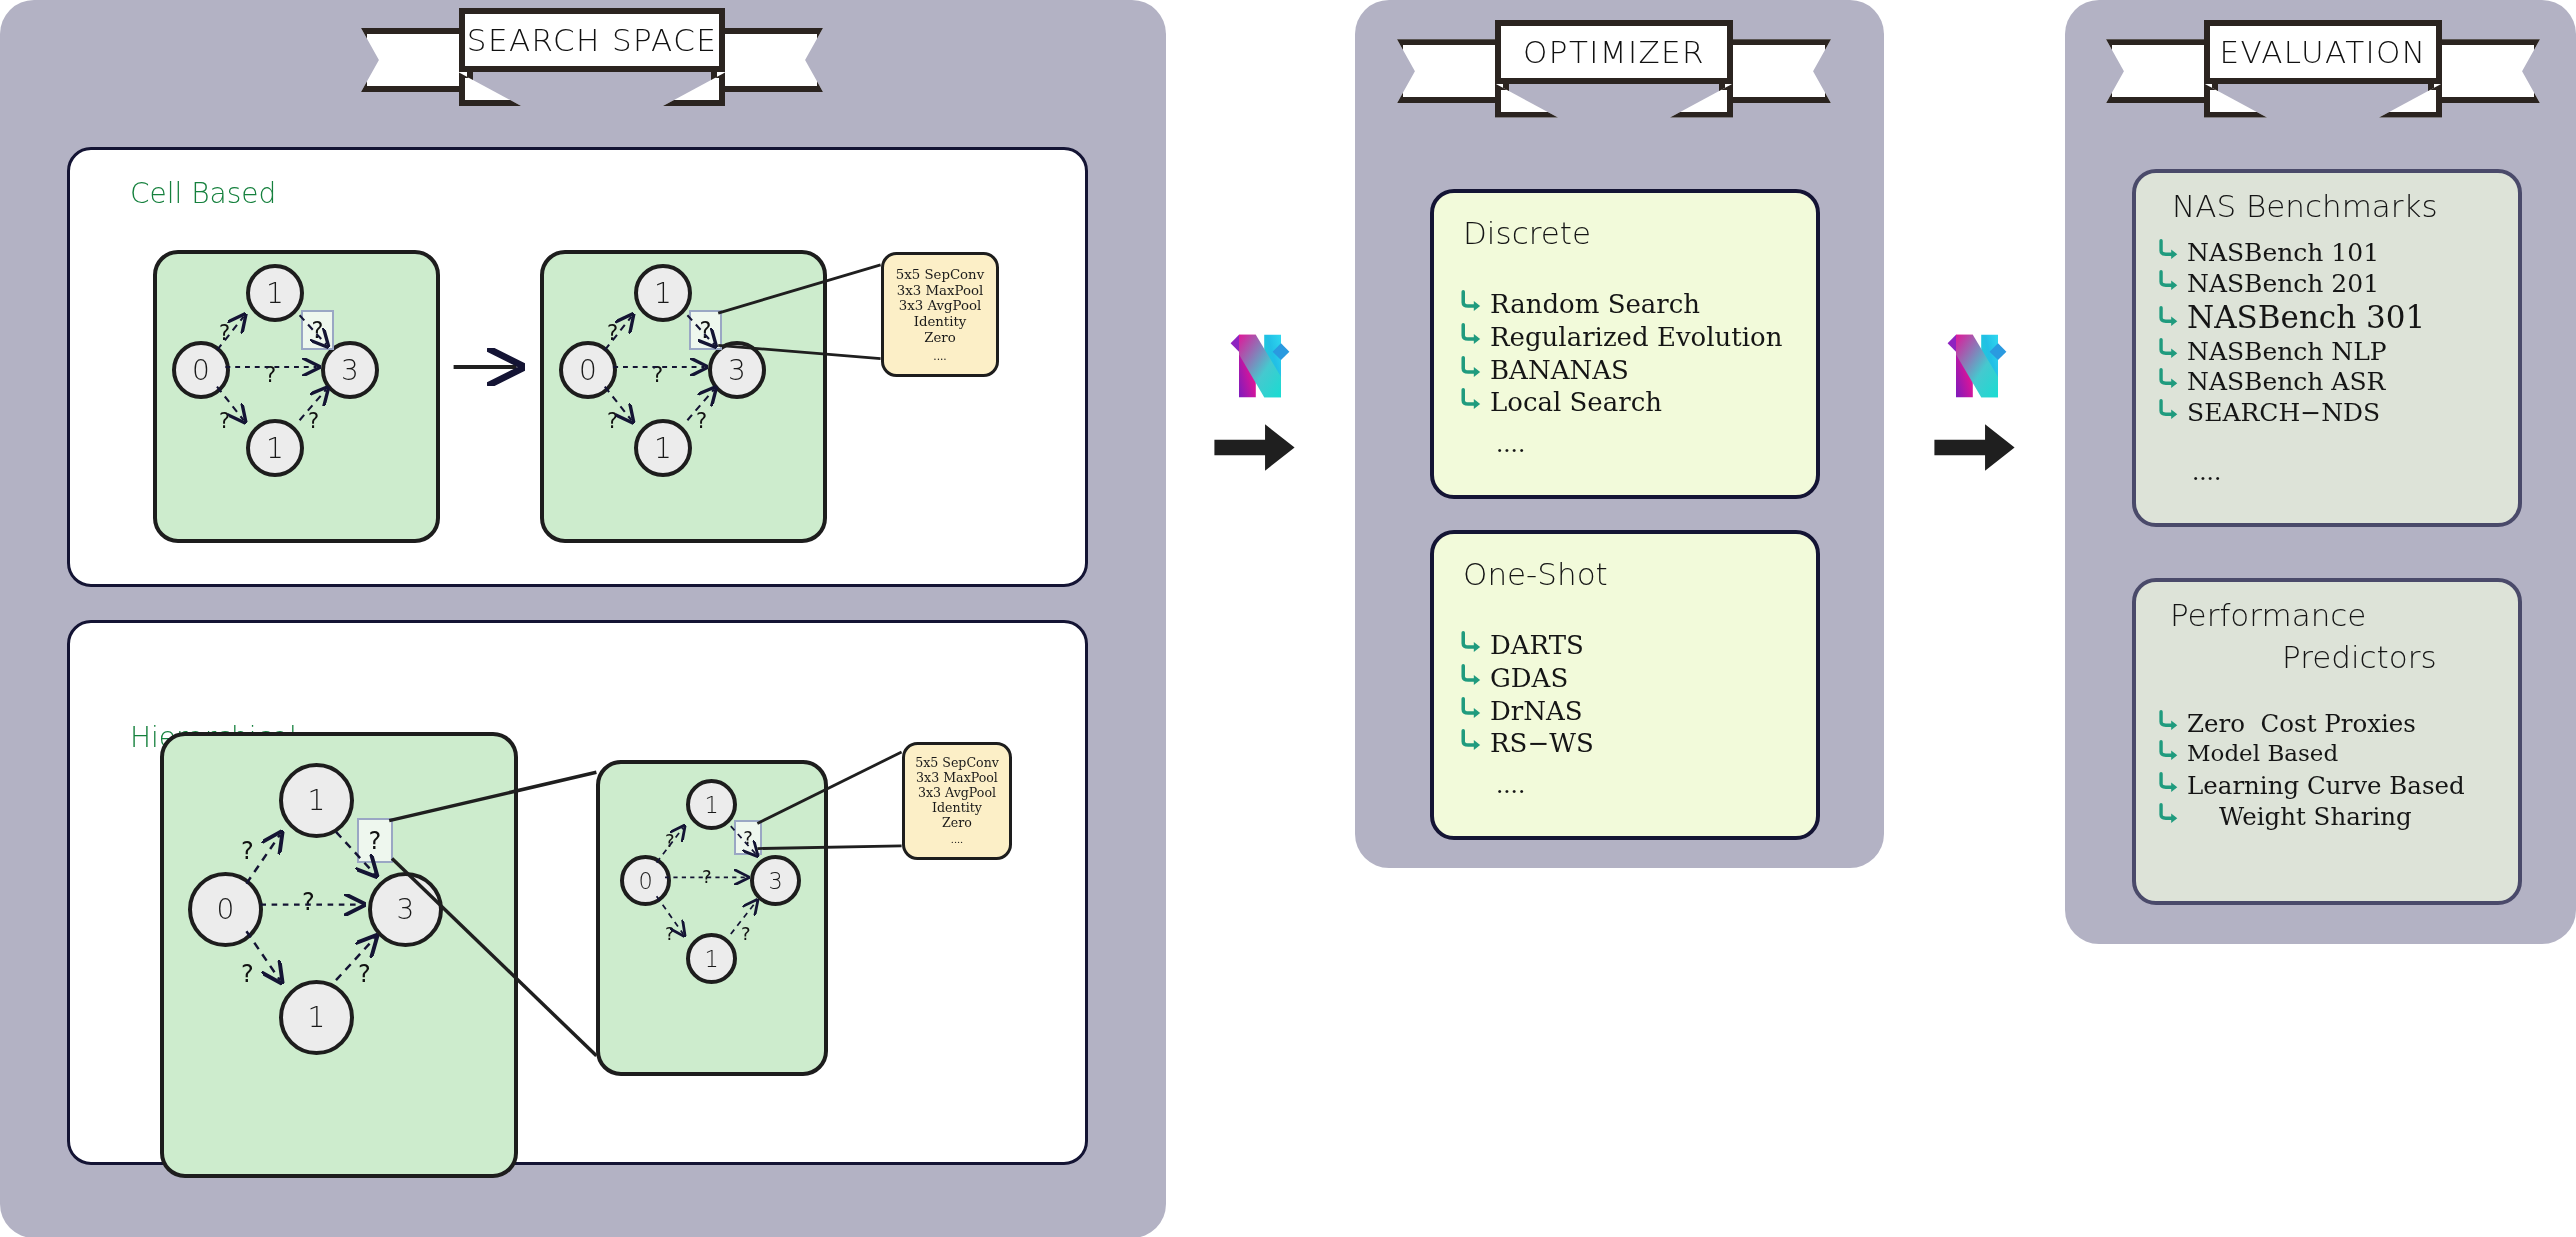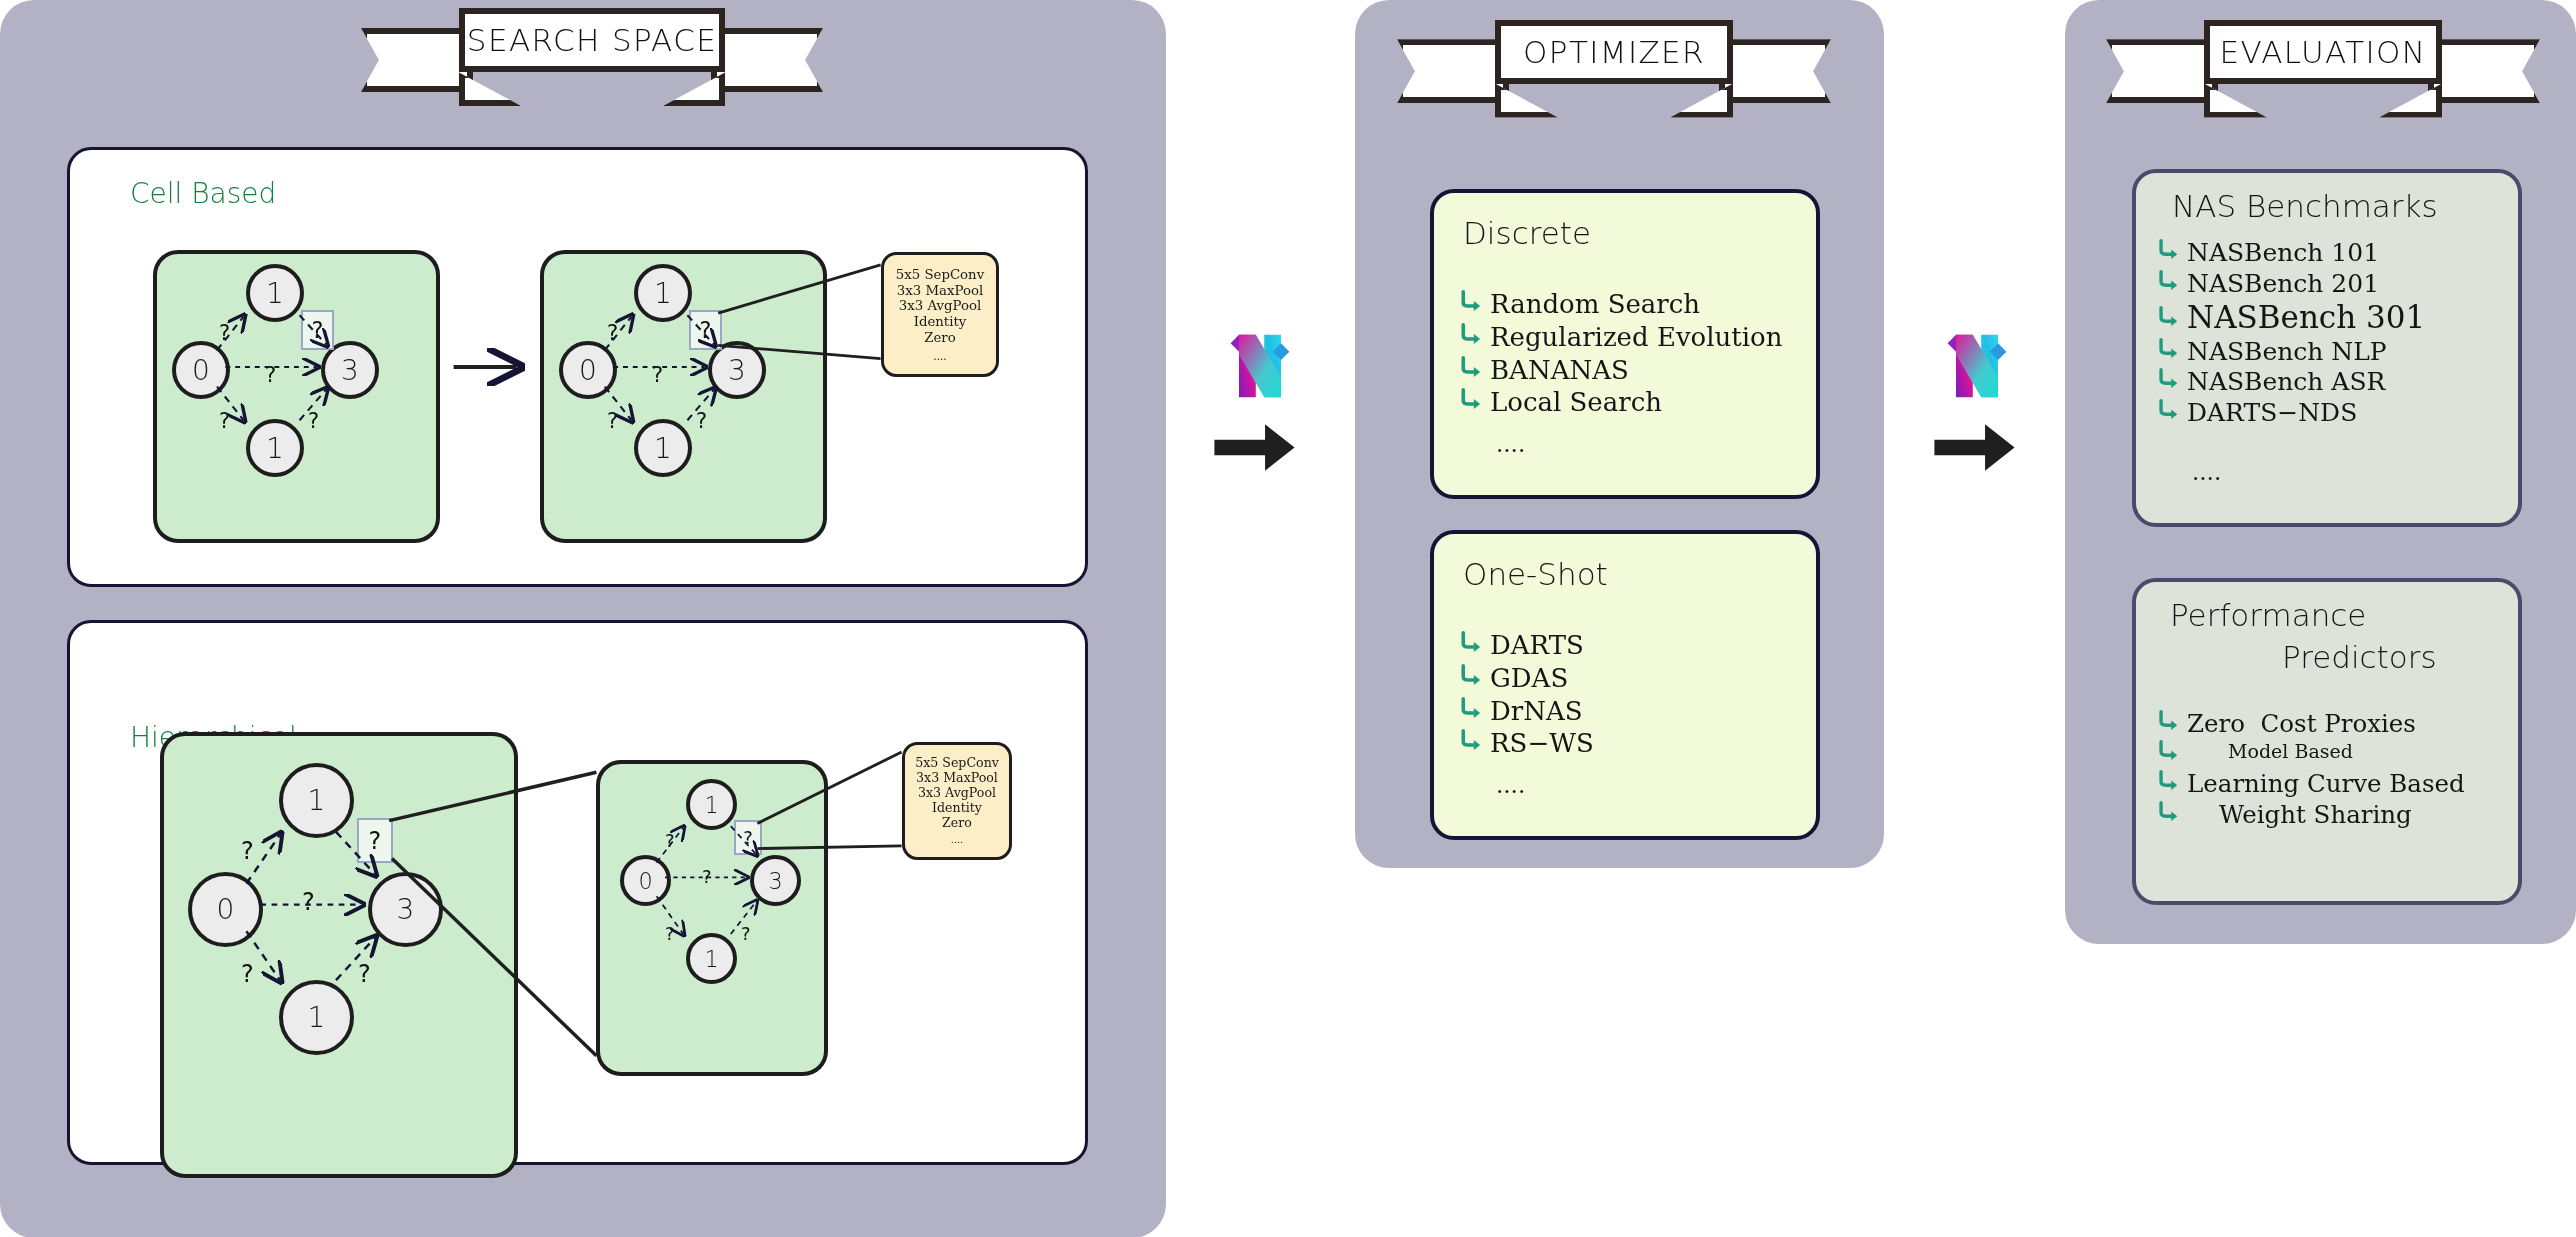--- a/index.html
+++ b/index.html
@@ -301,40 +301,40 @@
       </span>
       <span>NASBench ASR</span>
     </li>
     <li style="font-size:25px;line-height:1.22;">
       <span class="bl">
         <svg width="23" height="23" viewBox="0 0 34 34">
             <path d="M6 4 L6 19 Q6 24 13 24 L25 24" stroke="#1f9b7e" stroke-width="5" fill="none" stroke-linecap="round"></path>
             <path d="M21 17 L30 24 L21 31 Z" fill="#1f9b7e"></path>
           </svg>
       </span>
-      <span>DARTS−NDS</span>
+      <span>SEARCH−NDS</span>
     </li>
   </ul>
   <div class="dots" style="left:56px;top:286px;font-size:23px;">....</div>
 </div>
 
 <div class="card" style="left:2132px;top:578px;width:382px;height:319px;background:#dde3d8;border:4.2px solid #4a4a6a;">
   <div class="title" style="left:34px;top:15.4px;">Performance</div>
   <div class="title" style="left:146px;top:57px;">Predictors</div>
   <ul style="left:30x;top:126px;left:21px;">
     <li style="font-size:24.5px;line-height:1.28;">
       <span class="bl">
         <svg width="23" height="23" viewBox="0 0 34 34">
             <path d="M6 4 L6 19 Q6 24 13 24 L25 24" stroke="#1f9b7e" stroke-width="5" fill="none" stroke-linecap="round"></path>
             <path d="M21 17 L30 24 L21 31 Z" fill="#1f9b7e"></path>
           </svg>
       </span>
       <span style="white-space:pre;">Zero  Cost Proxies</span>
     </li>
-    <li style="font-size:19px;line-height:1.28;gap:41px;">
+    <li style="font-size:23px;line-height:1.28;">
       <span class="bl">
         <svg width="23" height="23" viewBox="0 0 34 34">
             <path d="M6 4 L6 19 Q6 24 13 24 L25 24" stroke="#1f9b7e" stroke-width="5" fill="none" stroke-linecap="round"></path>
             <path d="M21 17 L30 24 L21 31 Z" fill="#1f9b7e"></path>
           </svg>
       </span>
       <span>Model Based</span>
     </li>
     <li style="font-size:24.5px;line-height:1.28;">
       <span class="bl">

